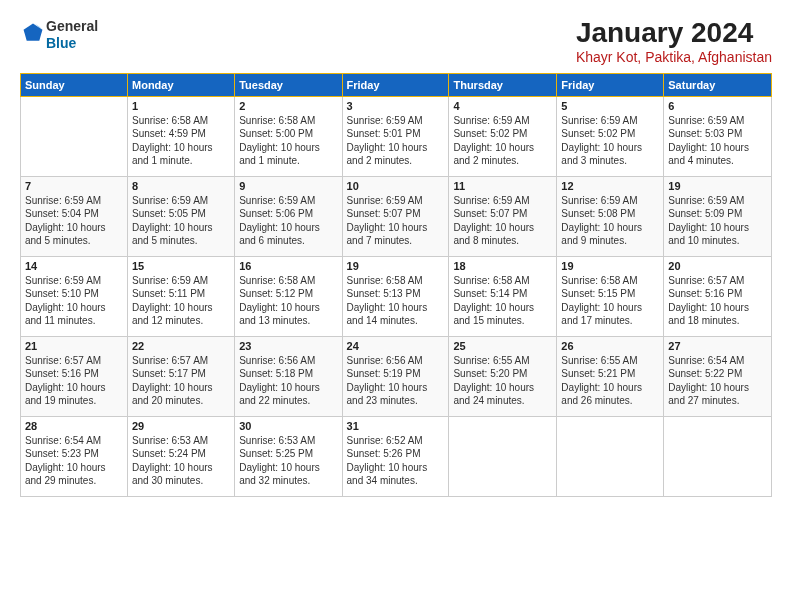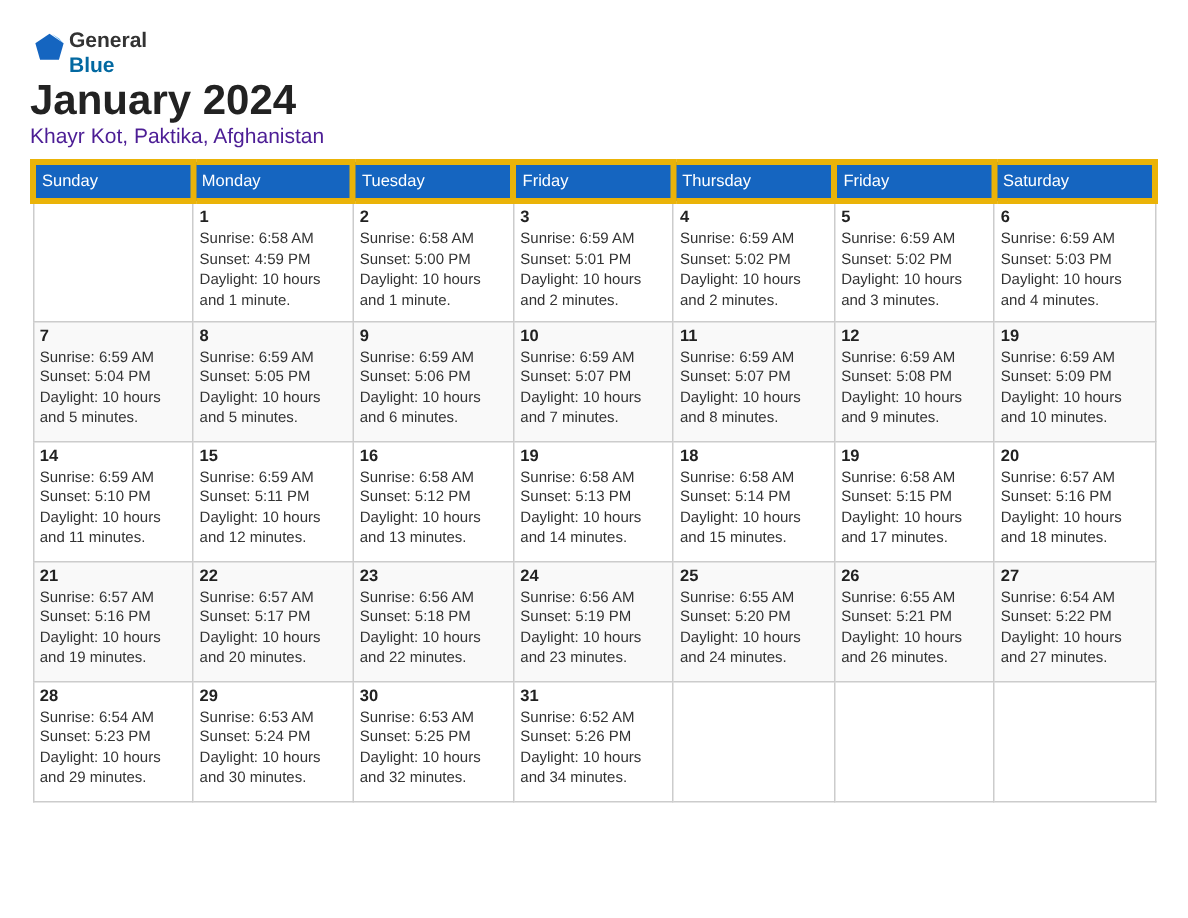--- a/index.html
+++ b/index.html
@@ -14,21 +14,20 @@
       width: 792px;
       height: 612px;
       padding: 18px 20px 10px 20px;
       background: #fff;
     }
     .header {
       display: flex;
       align-items: flex-start;
       justify-content: space-between;
       margin-bottom: 8px;
-      flex-direction: column;
     }
     .logo {
       display: flex;
       align-items: center;
       gap: 2px;
     }
     .logo-text {
       font-size: 14px;
       font-weight: bold;
       line-height: 1.2;
@@ -44,36 +43,36 @@
       text-align: left;
     }
     .title-block h1 {
       font-size: 28px;
       font-weight: bold;
       color: #222;
       line-height: 1.1;
     }
     .title-block h2 {
       font-size: 14px;
-      color: #4c1d95;
+      color: #b91c1c;
       font-weight: normal;
     }
     .calendar {
       width: 100%;
       border-collapse: collapse;
       font-size: 10px;
     }
     .calendar thead tr th {
       background: #1565c0;
       color: #fff;
       padding: 5px 4px;
       text-align: left;
       font-size: 11px;
-      font-weight: normal;
-      border: 4px solid #eab308;
+      font-weight: bold;
+      border: 1px solid #eab308;
     }
     .calendar tbody tr td {
       border: 1px solid #ccc;
       vertical-align: top;
       padding: 3px 4px;
       width: 113px;
       height: 80px;
       background: #fff;
     }
     .calendar tbody tr:nth-child(even) td {

